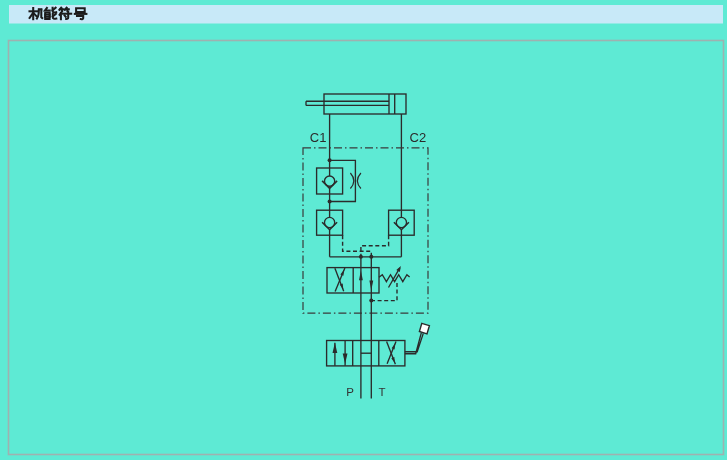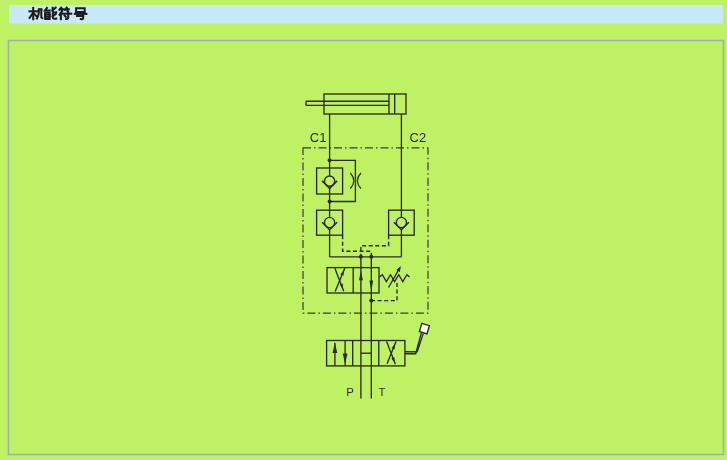--- a/index.html
+++ b/index.html
@@ -1,16 +1,16 @@
 <!DOCTYPE html>
 <html><head>
 <meta charset="utf-8">
 <style>
   html,body{margin:0;padding:0;background:#ffffff;}
-  #page{position:relative;width:727px;height:460px;background:#bef264;overflow:hidden;
+  #page{position:relative;width:727px;height:460px;background:#5eead4;overflow:hidden;
         font-family:"Liberation Sans", sans-serif;text-align:right;}
 </style>
 </head>
 <body>
 <div id="page">
 <svg width="727" height="460" viewBox="0 0 727 460">
 
   <rect x="9" y="5" width="714" height="18.5" fill="#c8e9f8"></rect>
 
   <g stroke="#1c1c1c" stroke-width="2.05" fill="none" stroke-linecap="square" transform="translate(0,0.7)">

